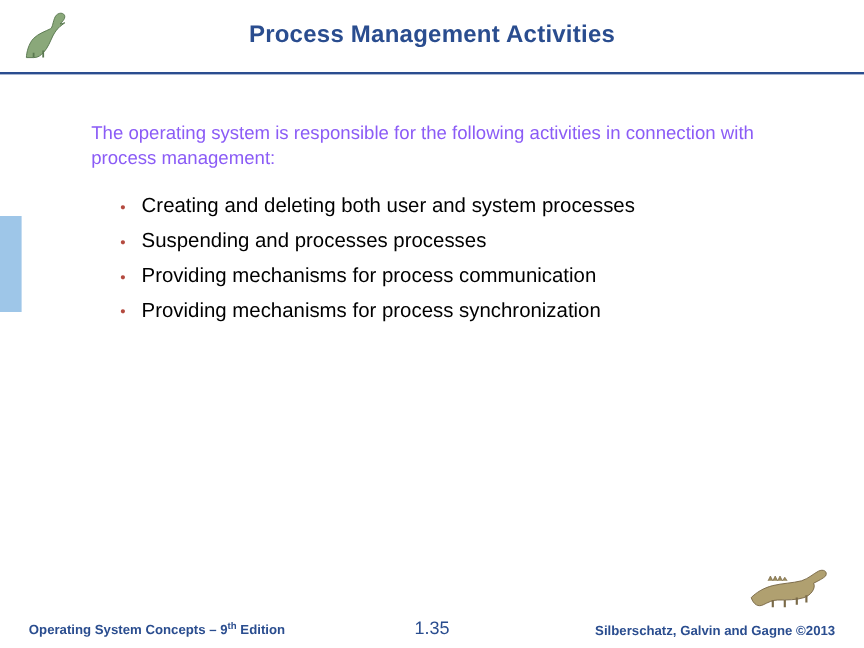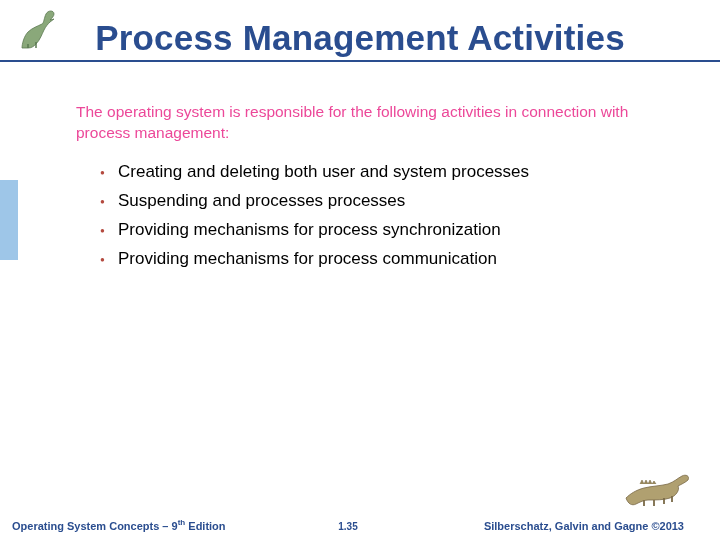--- a/index.html
+++ b/index.html
@@ -25,30 +25,30 @@
   }
   .dino-top {
     position: absolute;
     left: 14px;
     top: 6px;
     width: 56px;
     height: 46px;
   }
   .title {
     text-align: center;
-    font-size: 35px;
+    font-size: 20px;
     font-weight: bold;
     color: #2a4d8f;
     padding-top: 18px;
     margin: 0;
     letter-spacing: 0.2px;
   }
   .intro {
     font-size: 15.5px;
-    color: #ec4899;
+    color: #8b5cf6;
     margin: 40px 50px 0 76px;
     line-height: 1.35;
   }
   ul.bullets {
     list-style: none;
     padding: 0;
     margin: 14px 50px 0 118px;
   }
   ul.bullets li {
     position: relative;
@@ -68,42 +68,42 @@
     position: absolute;
     left: 0;
     top: 180px;
     width: 18px;
     height: 80px;
     background: #9ec6e8;
   }
   .footer {
     position: absolute;
     bottom: 0;
-    left: 0;
+    left: 12px;
     width: 696px;
     height: 28px;
   }
   .footer-left {
     position: absolute;
     left: 12px;
     bottom: 8px;
     font-size: 11px;
     font-weight: bold;
     color: #2a4d8f;
   }
   .footer-left sup {
     font-size: 8px;
   }
   .footer-center {
     position: absolute;
     left: 50%;
     transform: translateX(-50%);
     bottom: 8px;
-    font-size: 10px;
-    font-weight: bold;
+    font-size: 15px;
+    font-weight: normal;
     color: #2a4d8f;
   }
   .footer-right {
     position: absolute;
     right: 12px;
     bottom: 8px;
     font-size: 11px;
     font-weight: bold;
     color: #2a4d8f;
     text-align: right;
@@ -131,22 +131,22 @@
     <h1 class="title">Process Management Activities</h1>
   </div>
 
   <div class="sidebar-block"></div>
 
   <p class="intro">The operating system is responsible for the following activities in connection with process management:</p>
 
   <ul class="bullets">
     <li>Creating and deleting both user and system processes</li>
     <li>Suspending and processes processes</li>
+    <li>Providing mechanisms for process communication</li>
     <li>Providing mechanisms for process synchronization</li>
-    <li>Providing mechanisms for process communication</li>
   </ul>
 
   <div class="dino-bottom">
     <svg viewBox="0 0 78 48">
       <path d="M6 36 C10 32 16 28 24 26 C32 24 40 24 48 22 C54 20 58 16 62 14 C66 12 70 14 68 18 C66 20 62 22 58 24 C60 28 56 34 50 36 C44 38 36 38 28 38 C24 38 20 40 16 42 C12 44 8 42 6 36 Z" fill="#b0a070" stroke="#7a6a48" stroke-width="0.8"></path>
       <path d="M20 22 L22 18 L24 22 L26 18 L28 22 L30 18 L32 22 L34 19 L36 22" stroke="#7a6a48" fill="#9a8a5c" stroke-width="0.6"></path>
       <path d="M24 38 L24 44 M34 38 L34 44 M44 36 L44 42 M52 34 L52 40" stroke="#7a6a48" stroke-width="1.8"></path>
     </svg>
   </div>
 

